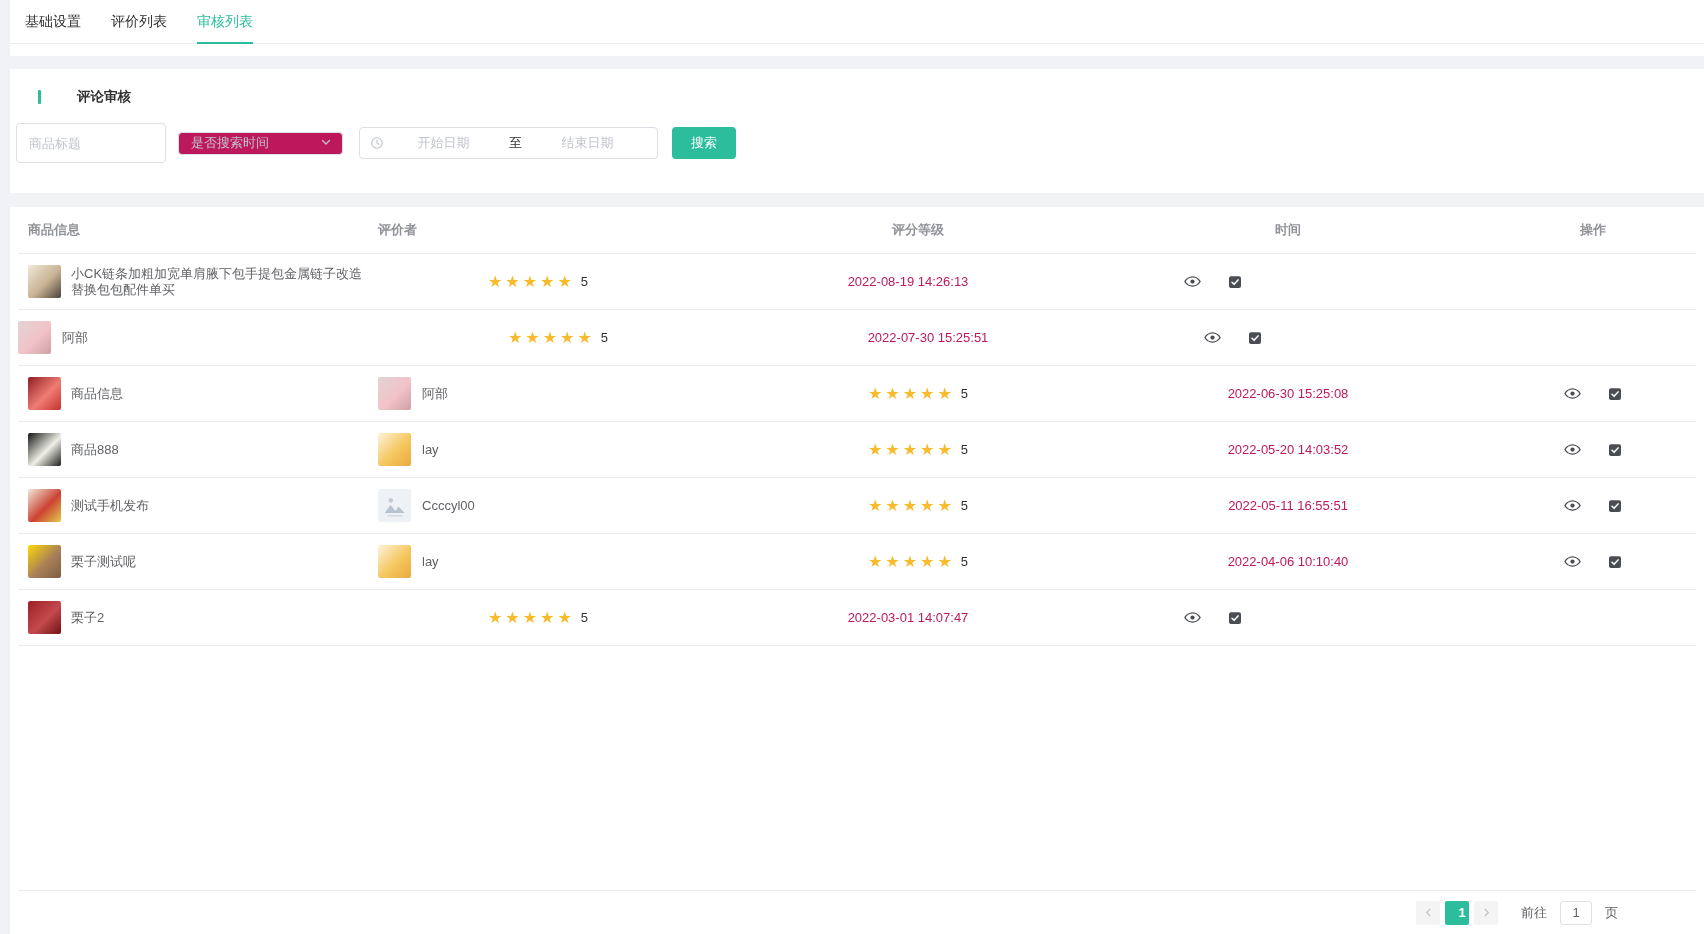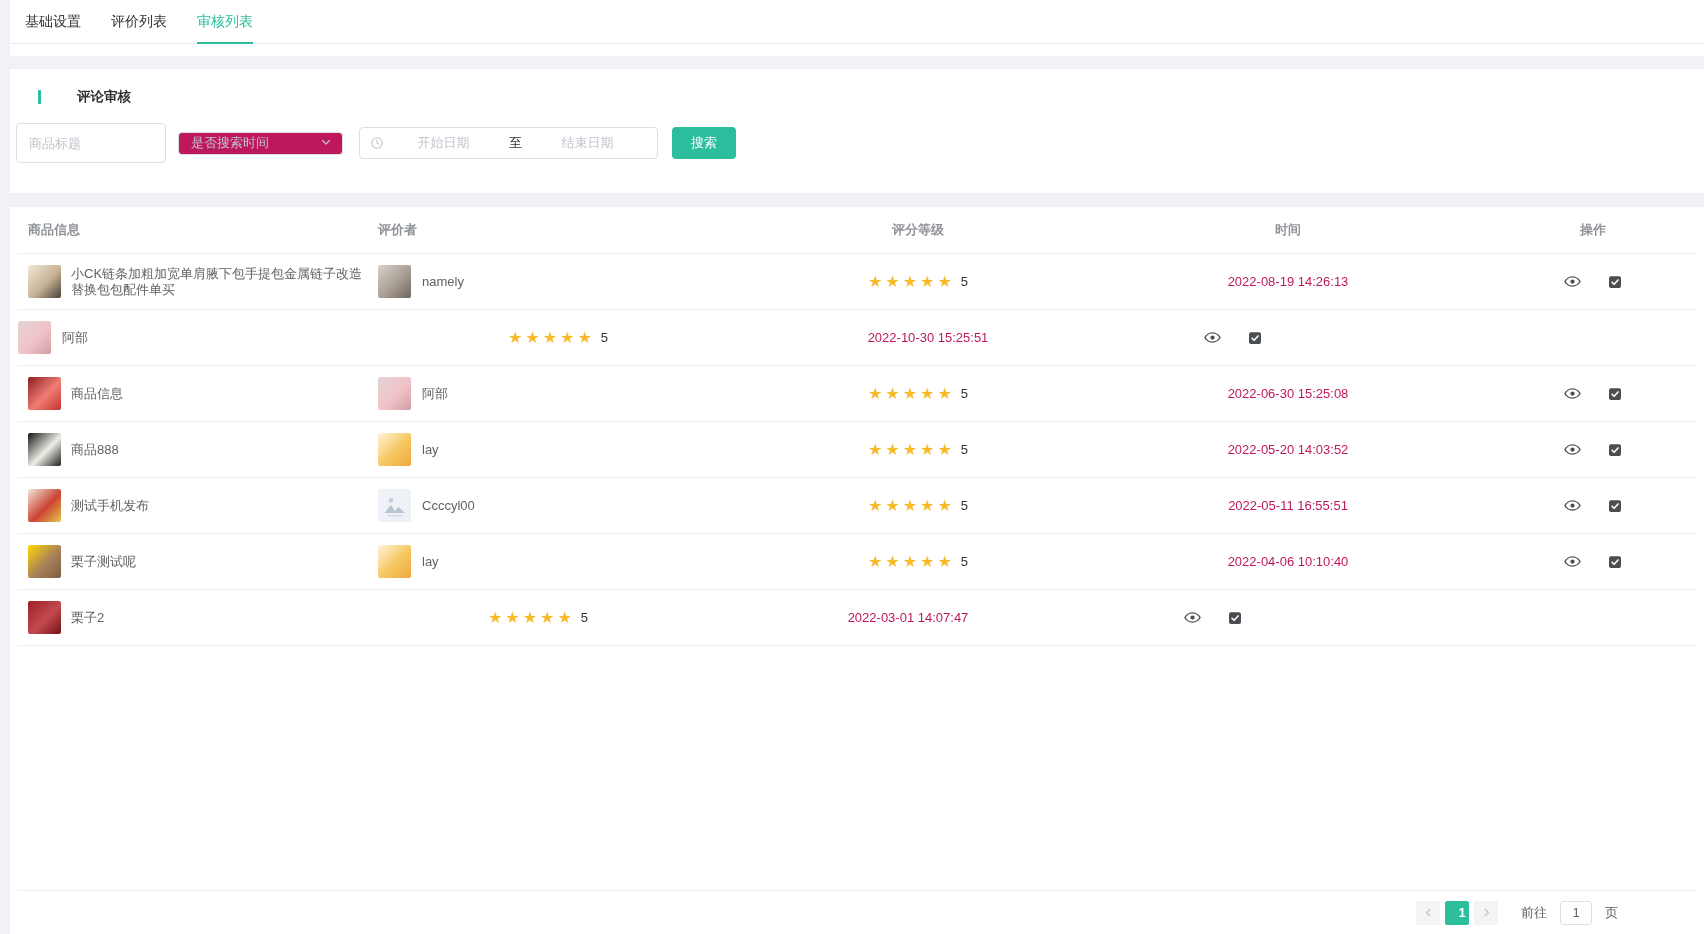--- a/index.html
+++ b/index.html
@@ -158,28 +158,20 @@
       <div class="hc c4">时间</div>
       <div class="hc c5">操作</div>
     </div>
 
     <div id="rows">
   <div class="trow">
     <div class="cell c1">
       <div class="thumb" style="background: linear-gradient(135deg, rgb(242, 234, 217) 0%, rgb(199, 177, 148) 55%, rgb(74, 66, 58) 100%);"></div>
       <div class="pname">小CK链条加粗加宽单肩腋下包手提包金属链子改造替换包包配件单买</div>
     </div>
-    <div class="cell c2">
-      <div class="avatar" style="background: linear-gradient(135deg, rgb(216, 210, 201) 0%, rgb(168, 158, 147) 55%, rgb(110, 102, 94) 100%);">
-        <span style="display:inline-flex;">
-          
-        </span>
-      </div>
-      <div class="rname">namely</div>
-    </div>
     <div class="cell c3">
       <span class="stars">★★★★★</span>
       <span class="rate-val">5</span>
     </div>
     <div class="cell c4">2022-08-19 14:26:13</div>
     <div class="cell c5">
       <span class="act">
         <span style="display:inline-flex;">
           <svg width="17" height="17" viewBox="0 0 24 24">
                   <path d="M12 5.5C6.8 5.5 2.6 9.6 1.3 12c1.3 2.4 5.5 6.5 10.7 6.5S21.4 14.4 22.7 12C21.4 9.6 17.2 5.5 12 5.5z" fill="none" stroke="currentColor" stroke-width="1.9"></path>
@@ -204,21 +196,21 @@
         <span style="display:inline-flex;">
           
         </span>
       </div>
       <div class="rname">阿部</div>
     </div>
     <div class="cell c3">
       <span class="stars">★★★★★</span>
       <span class="rate-val">5</span>
     </div>
-    <div class="cell c4">2022-10-30 15:25:51</div>
+    <div class="cell c4">2022-07-30 15:25:51</div>
     <div class="cell c5">
       <span class="act">
         <span style="display:inline-flex;">
           <svg width="17" height="17" viewBox="0 0 24 24">
                   <path d="M12 5.5C6.8 5.5 2.6 9.6 1.3 12c1.3 2.4 5.5 6.5 10.7 6.5S21.4 14.4 22.7 12C21.4 9.6 17.2 5.5 12 5.5z" fill="none" stroke="currentColor" stroke-width="1.9"></path>
                   <circle cx="12" cy="12" r="3" fill="currentColor"></circle>
                 </svg>
         </span>
       </span>
       <span class="act">

